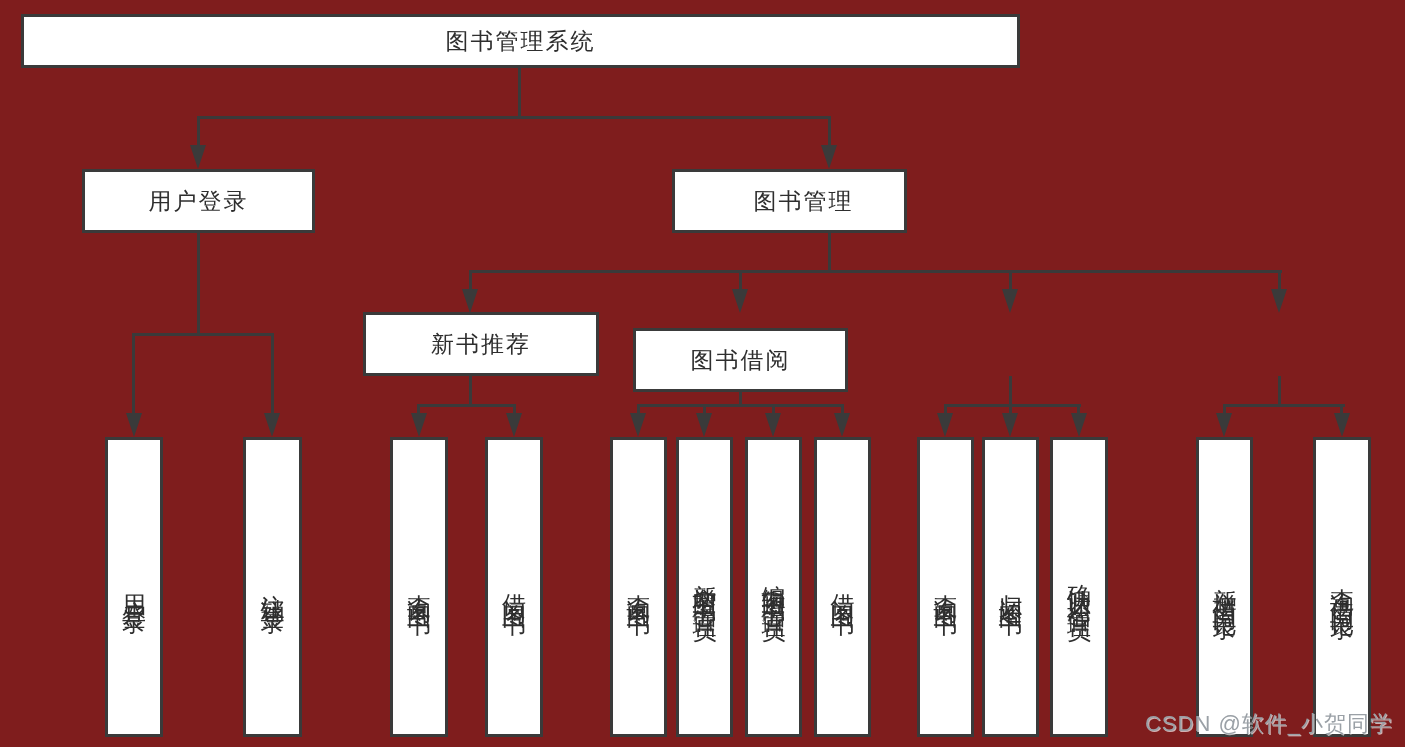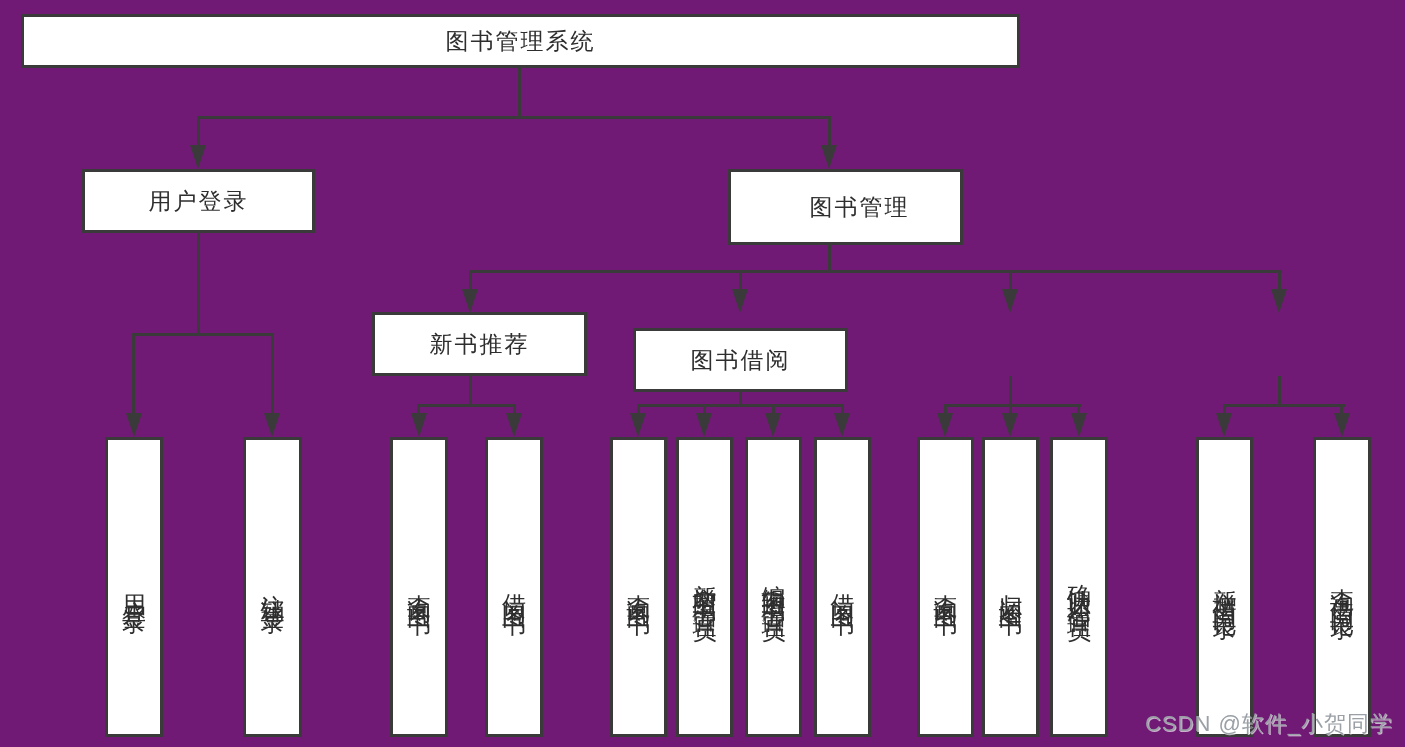--- a/index.html
+++ b/index.html
@@ -1,17 +1,17 @@
 <!DOCTYPE html>
 <html><head>
 <meta charset="utf-8">
 <style>
   html,body { margin:0; padding:0; background:#ffffff; }
   .canvas {
-    position:relative; width:1405px; height:747px; background:#701a75;
+    position:relative; width:1405px; height:747px; background:#7f1d1d;
     font-family:"Liberation Sans", sans-serif; overflow:hidden;
   }
   .box {
     position:absolute; box-sizing:border-box;
     border:3px solid #3a3a3a; background:#ffffff;
     display:flex; align-items:center; justify-content:center;
     font-size:23px; letter-spacing:2px; color:#2e2e2e;
     white-space:nowrap;
   }
   .leaf {
@@ -93,23 +93,23 @@
   <div class="v" style="left:1278px; top:376px; height:30px;"></div>
   <div class="h" style="left:1223px; top:404px; width:122px;"></div>
   <div class="v" style="left:1223px; top:404px; height:11px;"></div>
   <div class="arrow" style="left:1216px; top:413px;"></div>
   <div class="v" style="left:1340px; top:404px; height:11px;"></div>
   <div class="arrow" style="left:1334px; top:413px;"></div>
 
   <div class="box" style="left:21px; top:14px; width:999px; height:54px;">图书管理系统</div>
 
   <div class="box" style="left:82px; top:169px; width:233px; height:64px;">用户登录</div>
-  <div class="box" style="left:728px; top:169px; width:235px; height:76px;padding-left:28px;">图书管理</div>
+  <div class="box" style="left:672px; top:169px; width:235px; height:64px;padding-left:28px;">图书管理</div>
 
-  <div class="box" style="left:363px; top:312px; width:215px; height:64px;margin-left:9px;">新书推荐</div>
+  <div class="box" style="left:363px; top:312px; width:236px; height:64px;">新书推荐</div>
   <div class="box" style="left:633px; top:312px; width:215px; height:64px;margin-top:16px;">图书借阅</div>
 
   <div class="box leaf" style="left:105px; top:437px; width:58px; height:300px;">用户登录</div>
   <div class="box leaf" style="left:243px; top:437px; width:59px; height:300px;">注销登录</div>
 
   <div class="box leaf" style="left:390px; top:437px; width:58px; height:300px;">查询图书</div>
   <div class="box leaf" style="left:485px; top:437px; width:58px; height:300px;">借阅图书</div>
 
   <div class="box leaf" style="left:610px; top:437px; width:57px; height:300px;">查询图书</div>
   <div class="box leaf tight" style="left:676px; top:437px; width:57px; height:300px;">新增图书（管理员）</div>

